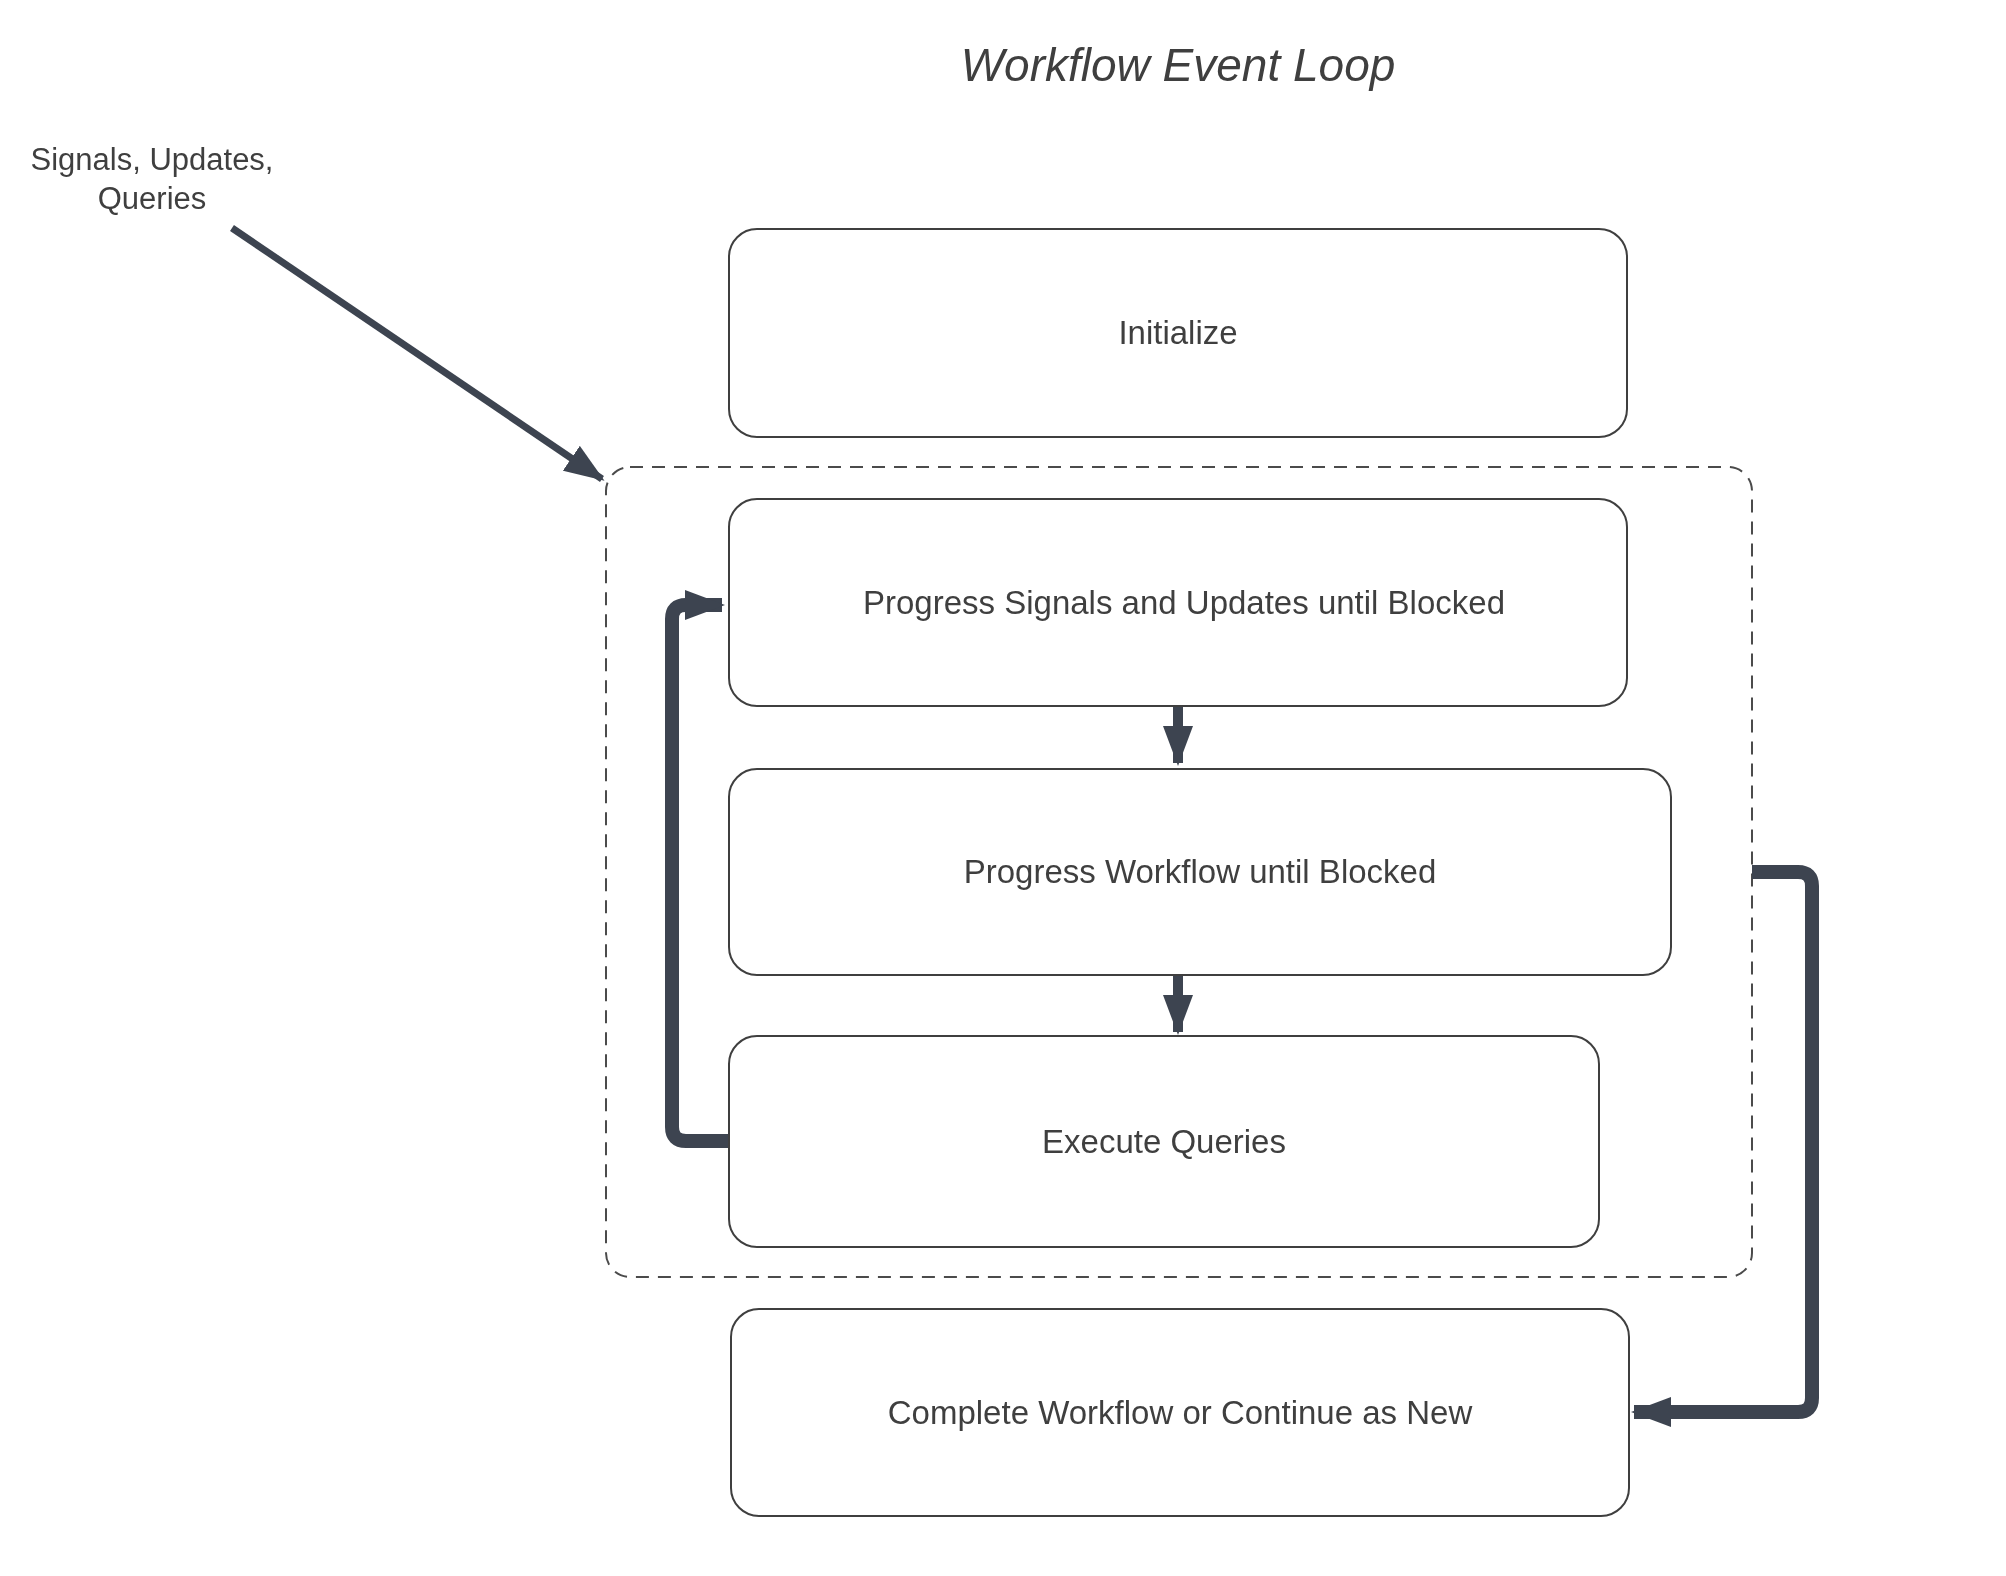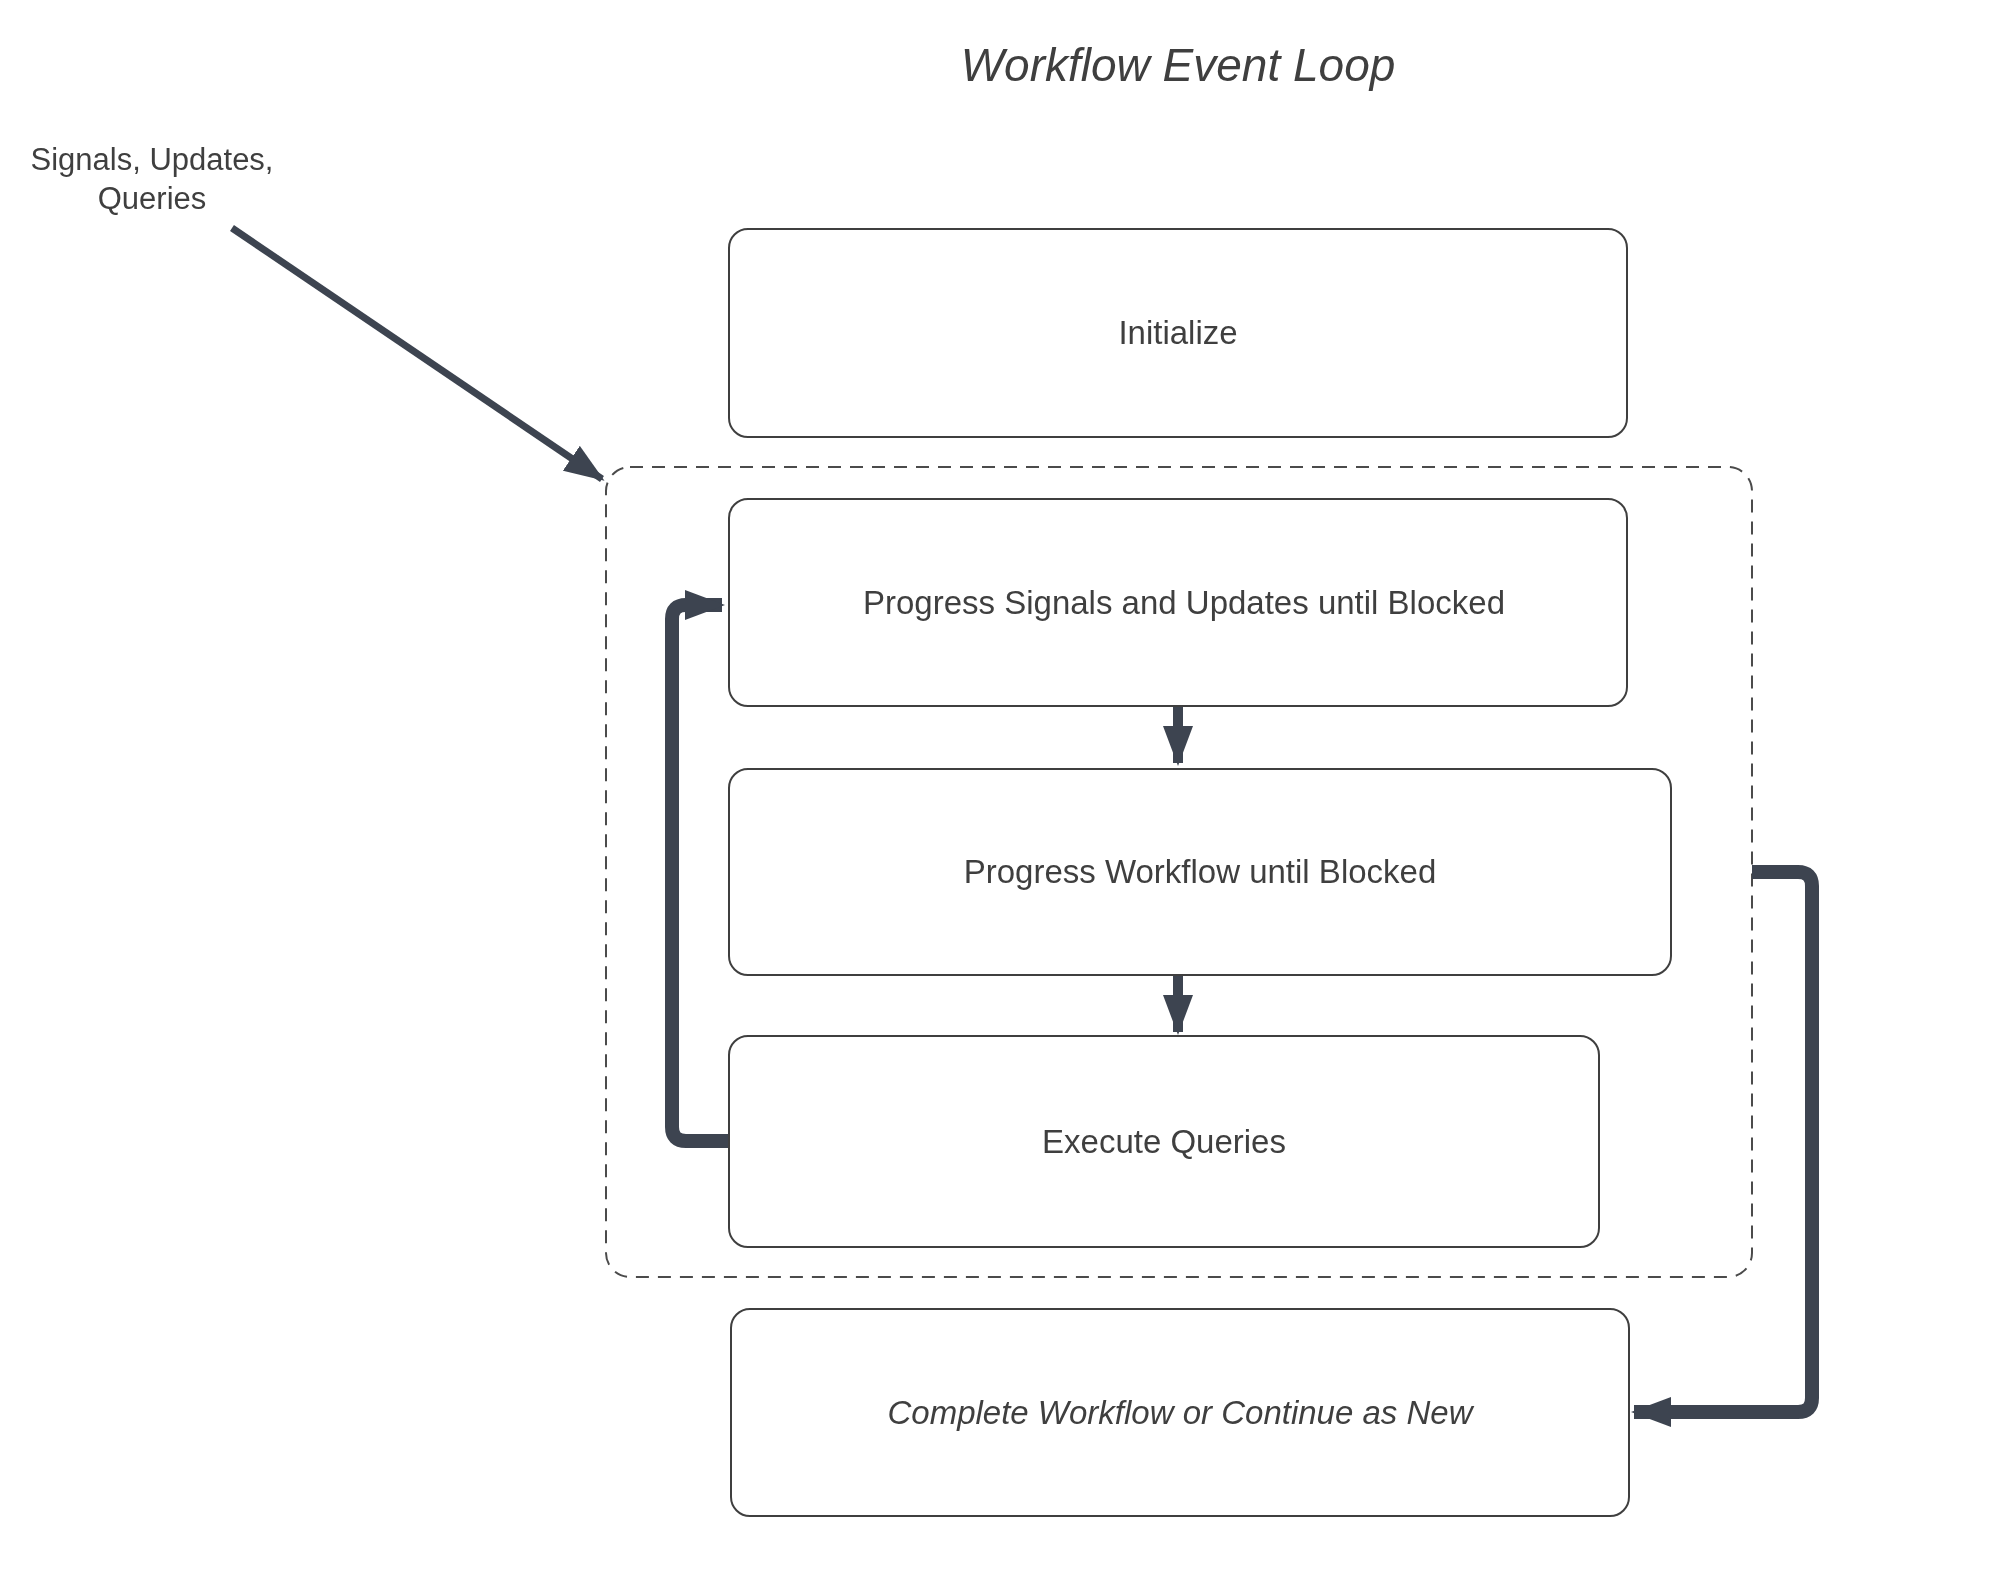--- a/index.html
+++ b/index.html
@@ -25,32 +25,32 @@
   .connectors .ah-path{fill:var(--arrow-color);}
   .connectors .group-border{
     fill:none;stroke:var(--dash-color);stroke-width:2;
     stroke-dasharray:13 9;
   }
   .node{
     position:absolute;
     box-sizing:border-box;
     background:var(--bg-color);
     border:2px solid var(--border-color);
-    border-radius:20px;
+    border-radius:29px;
     display:flex;align-items:center;justify-content:center;
     text-align:center;
     font-size:33px;
     line-height:1.2;
     color:var(--text-color);
   }
   .node-initialize{left:728px;top:228px;width:900px;height:210px;}
   .node-progress-signals{left:728px;top:498px;width:900px;height:209px;padding-left:12px;}
   .node-progress-workflow{left:728px;top:768px;width:944px;height:208px;}
   .node-execute-queries{left:728px;top:1035px;width:872px;height:213px;}
-  .node-complete{left:730px;top:1308px;width:900px;height:209px;font-style:italic;}
+  .node-complete{left:730px;top:1308px;width:900px;height:209px;}
   .diagram-title{
     position:absolute;
     left:1178px;top:38px;
     transform:translateX(-50%);
     font-size:46px;
     font-style:italic;
     white-space:nowrap;
     color:var(--text-color);
   }
   .annotation-label{

